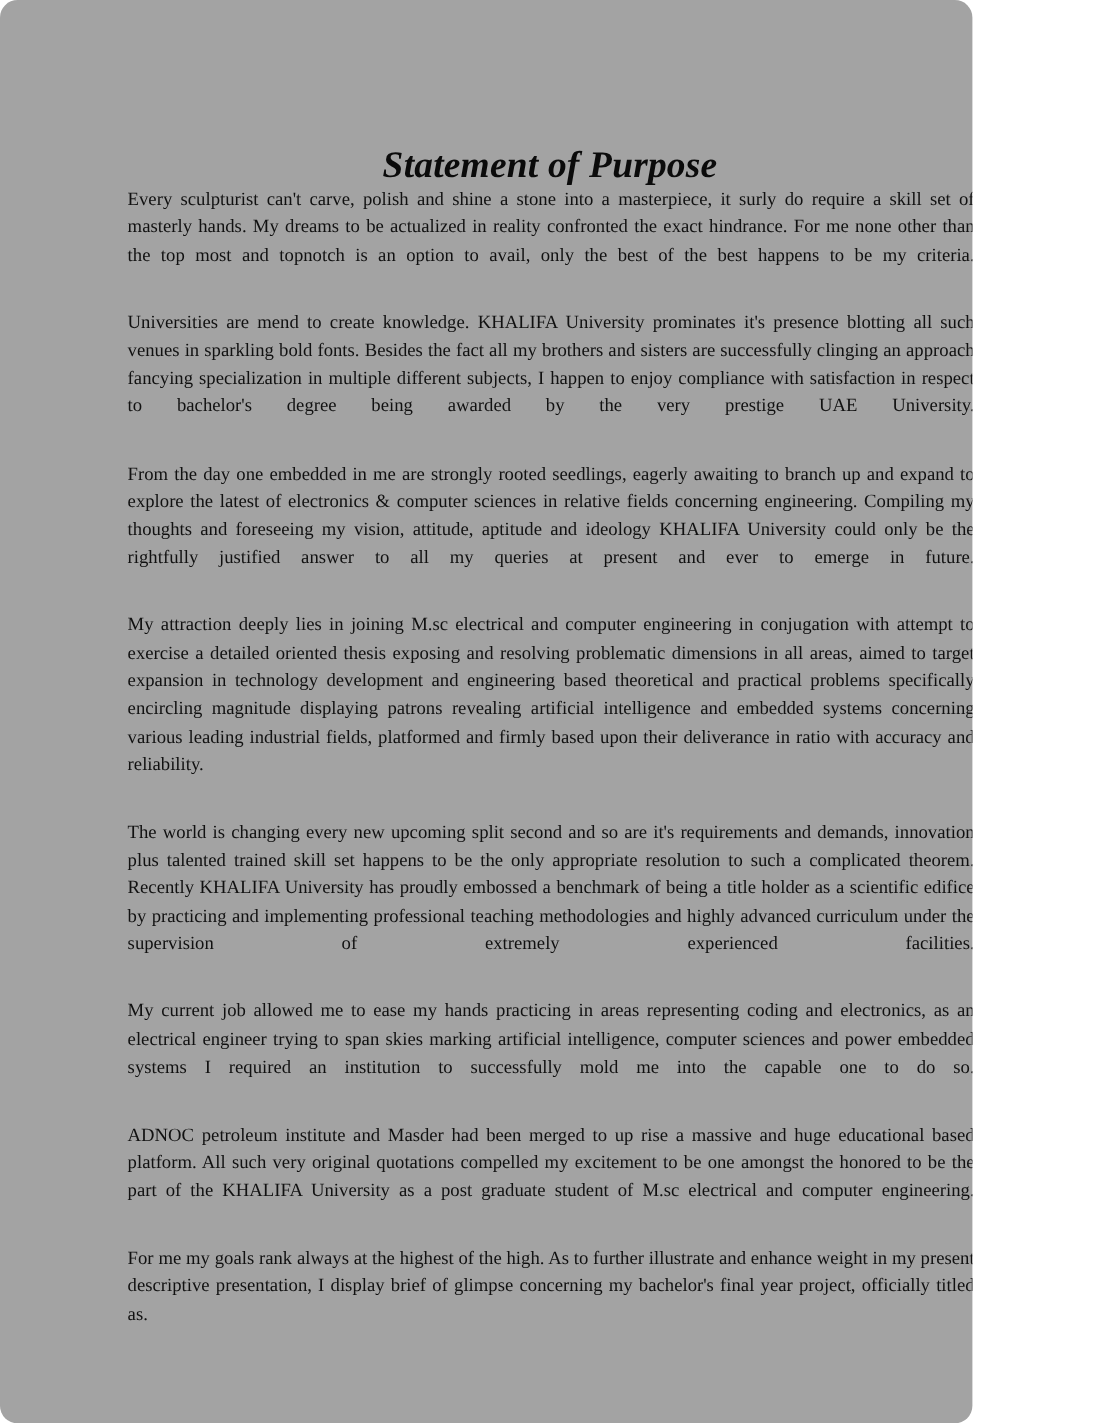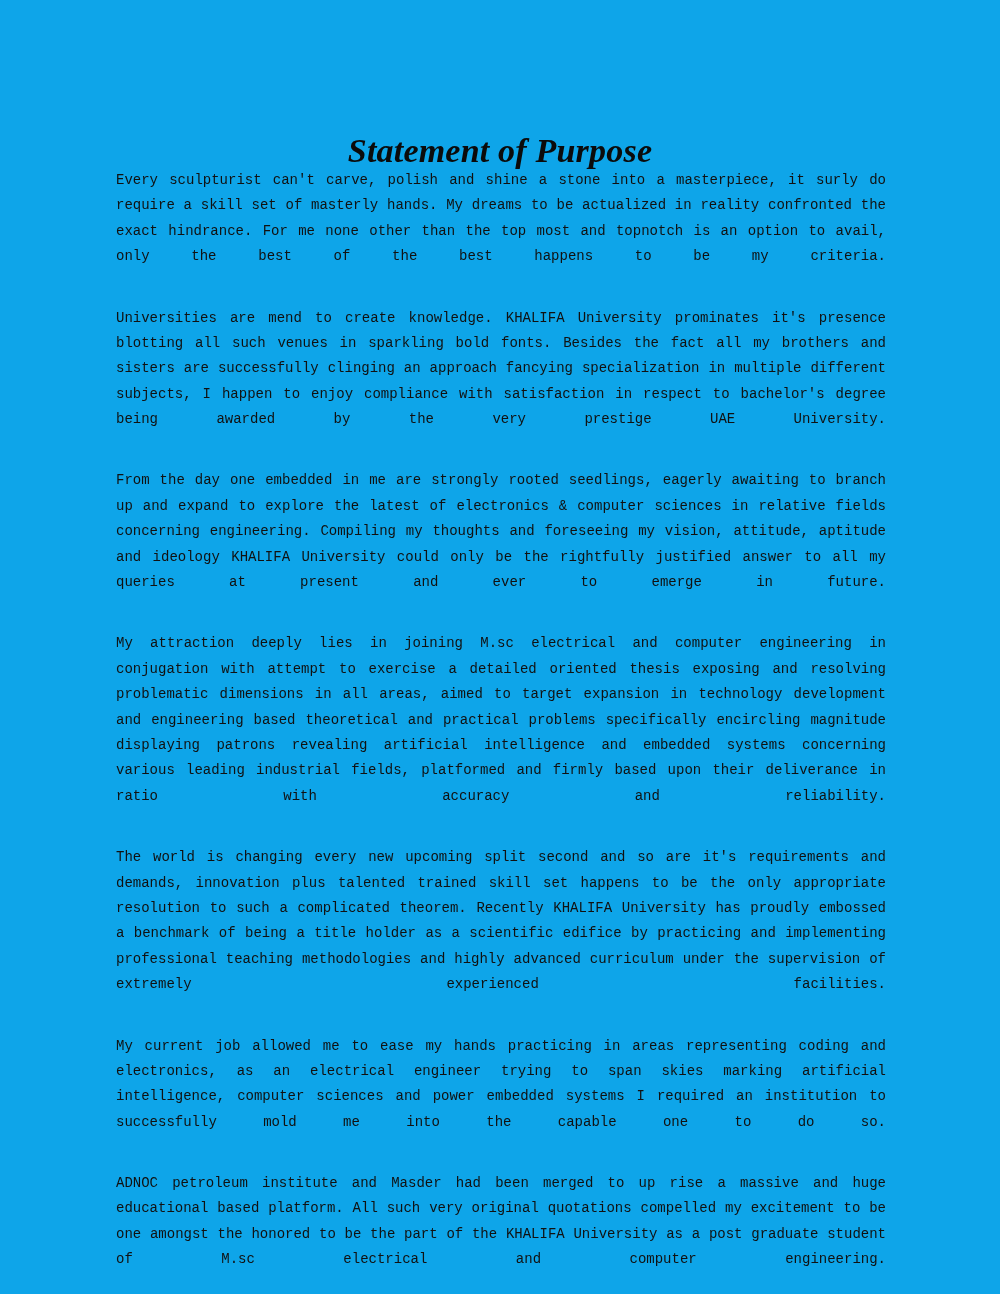--- a/index.html
+++ b/index.html
@@ -9,25 +9,26 @@
   }
   body {
     width: 1000px;
     height: 1294px;
     font-family: "Liberation Serif", "DejaVu Serif", serif;
     color: #000000;
     -webkit-font-smoothing: antialiased;
   }
   .page {
     position: relative;
-    width: 1000px;
+    width: 884px;
     height: 1294px;
-    background: #0ea5e9;
+    background: #a3a3a3;
     box-sizing: border-box;
     overflow: hidden;
+    border-radius: 16px;
   }
   .doc-title {
     position: absolute;
     top: 108px;
     left: 0;
     width: 1000px;
     text-align: center;
     font-family: "Liberation Serif", "DejaVu Serif", serif;
     font-weight: bold;
     font-style: italic;
@@ -36,29 +37,28 @@
     letter-spacing: 0.2px;
     color: #0b0b0b;
   }
   .body-block {
     position: absolute;
     top: 168px;
     left: 116px;
     width: 770px;
   }
   .para {
-    font-size: 14px;
+    font-size: 17px;
     line-height: 25.4px;
     text-align: justify;
     text-justify: inter-word;
     margin: 0 0 10.5px 0;
     color: #111111;
     word-spacing: 0.1px;
     hyphens: none;
-    font-family: Liberation Mono, monospace;
   }
   .para:last-child {
     margin-bottom: 0;
   }
   
   .para::after {
     content: "";
     display: inline-block;
     width: 100%;
   }

